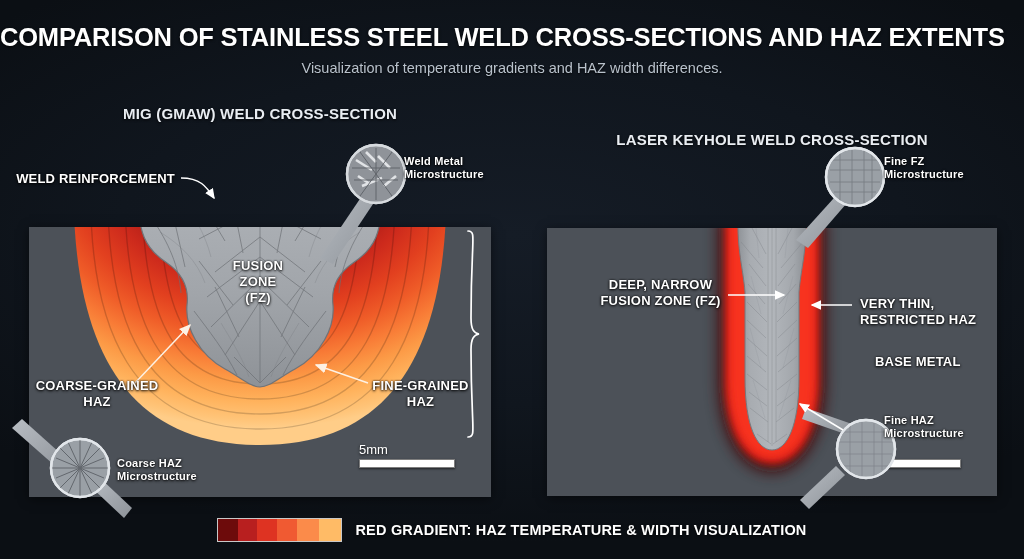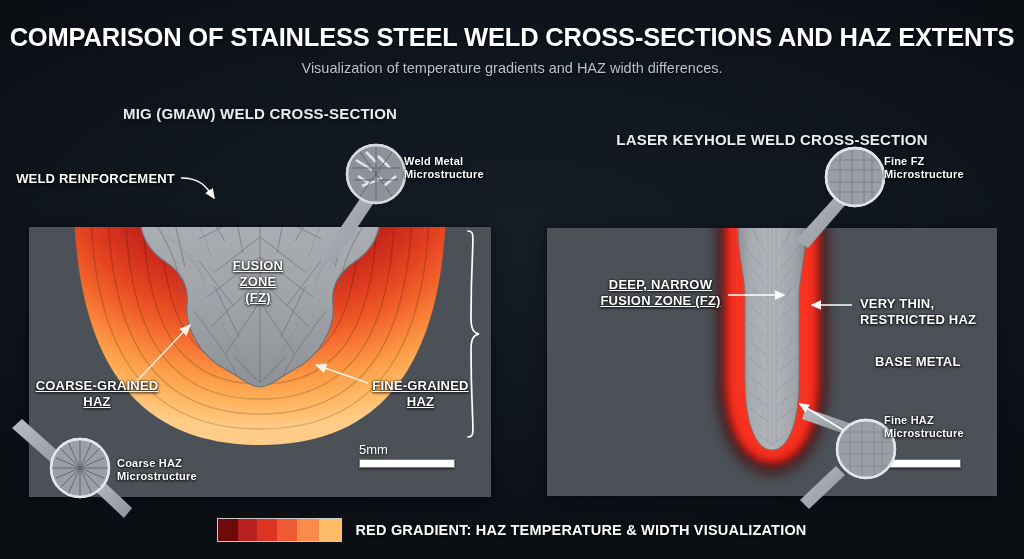--- a/index.html
+++ b/index.html
@@ -9,21 +9,21 @@
     font-family:"Liberation Sans", sans-serif;
     overflow:hidden;position:relative;
   }
   #root{
     position:absolute;inset:0;
     background:
       radial-gradient(ellipse 70% 55% at 50% 42%, #151c26 0%, #10161e 55%, #0b0f14 100%);
   }
   .title{
     position:absolute;left:0;right:0;top:23px;
-    text-align:center;color:#fff;
+    color:#fff;
     font-size:25.5px;font-weight:bold;letter-spacing:-0.2px;
     text-shadow:0 1px 3px rgba(0,0,0,.85);
   }
   .subtitle{
     position:absolute;left:0;right:0;top:60px;
     text-align:center;color:#b9c2cc;font-size:14.5px;
     text-shadow:0 1px 2px rgba(0,0,0,.8);
   }
   .panel-title{
     position:absolute;color:#e9edf2;font-size:15px;font-weight:bold;
@@ -44,21 +44,21 @@
   .svgfull{position:absolute;left:0;top:0;width:100%;height:100%;}
   .overlay{position:absolute;left:0;top:0;width:1024px;height:559px;pointer-events:none;}
 
   .lbl{
     position:absolute;color:#fff;font-size:13px;font-weight:bold;
     letter-spacing:.2px;line-height:1.22;
     text-shadow:0 1px 3px rgba(0,0,0,.95),0 0 2px rgba(0,0,0,.9);
     white-space:pre-line;
   }
   .lbl.reg{font-weight:bold;font-size:11px;}
-  .lbl.c{text-align:center;text-decoration:underline;}
+  .lbl.c{text-align:center;}
   .lbl.r{text-align:right;}
 
   .scalebar-wrap{position:absolute;text-align:left;}
   .scalebar-txt{color:#fff;font-size:13px;text-shadow:0 1px 3px rgba(0,0,0,.9);}
   .scalebar{
     height:7px;background:#fff;border:1px solid #7d7d7d;margin-top:2px;
     box-shadow:0 1px 2px rgba(0,0,0,.6);
   }
 
   #legend{

